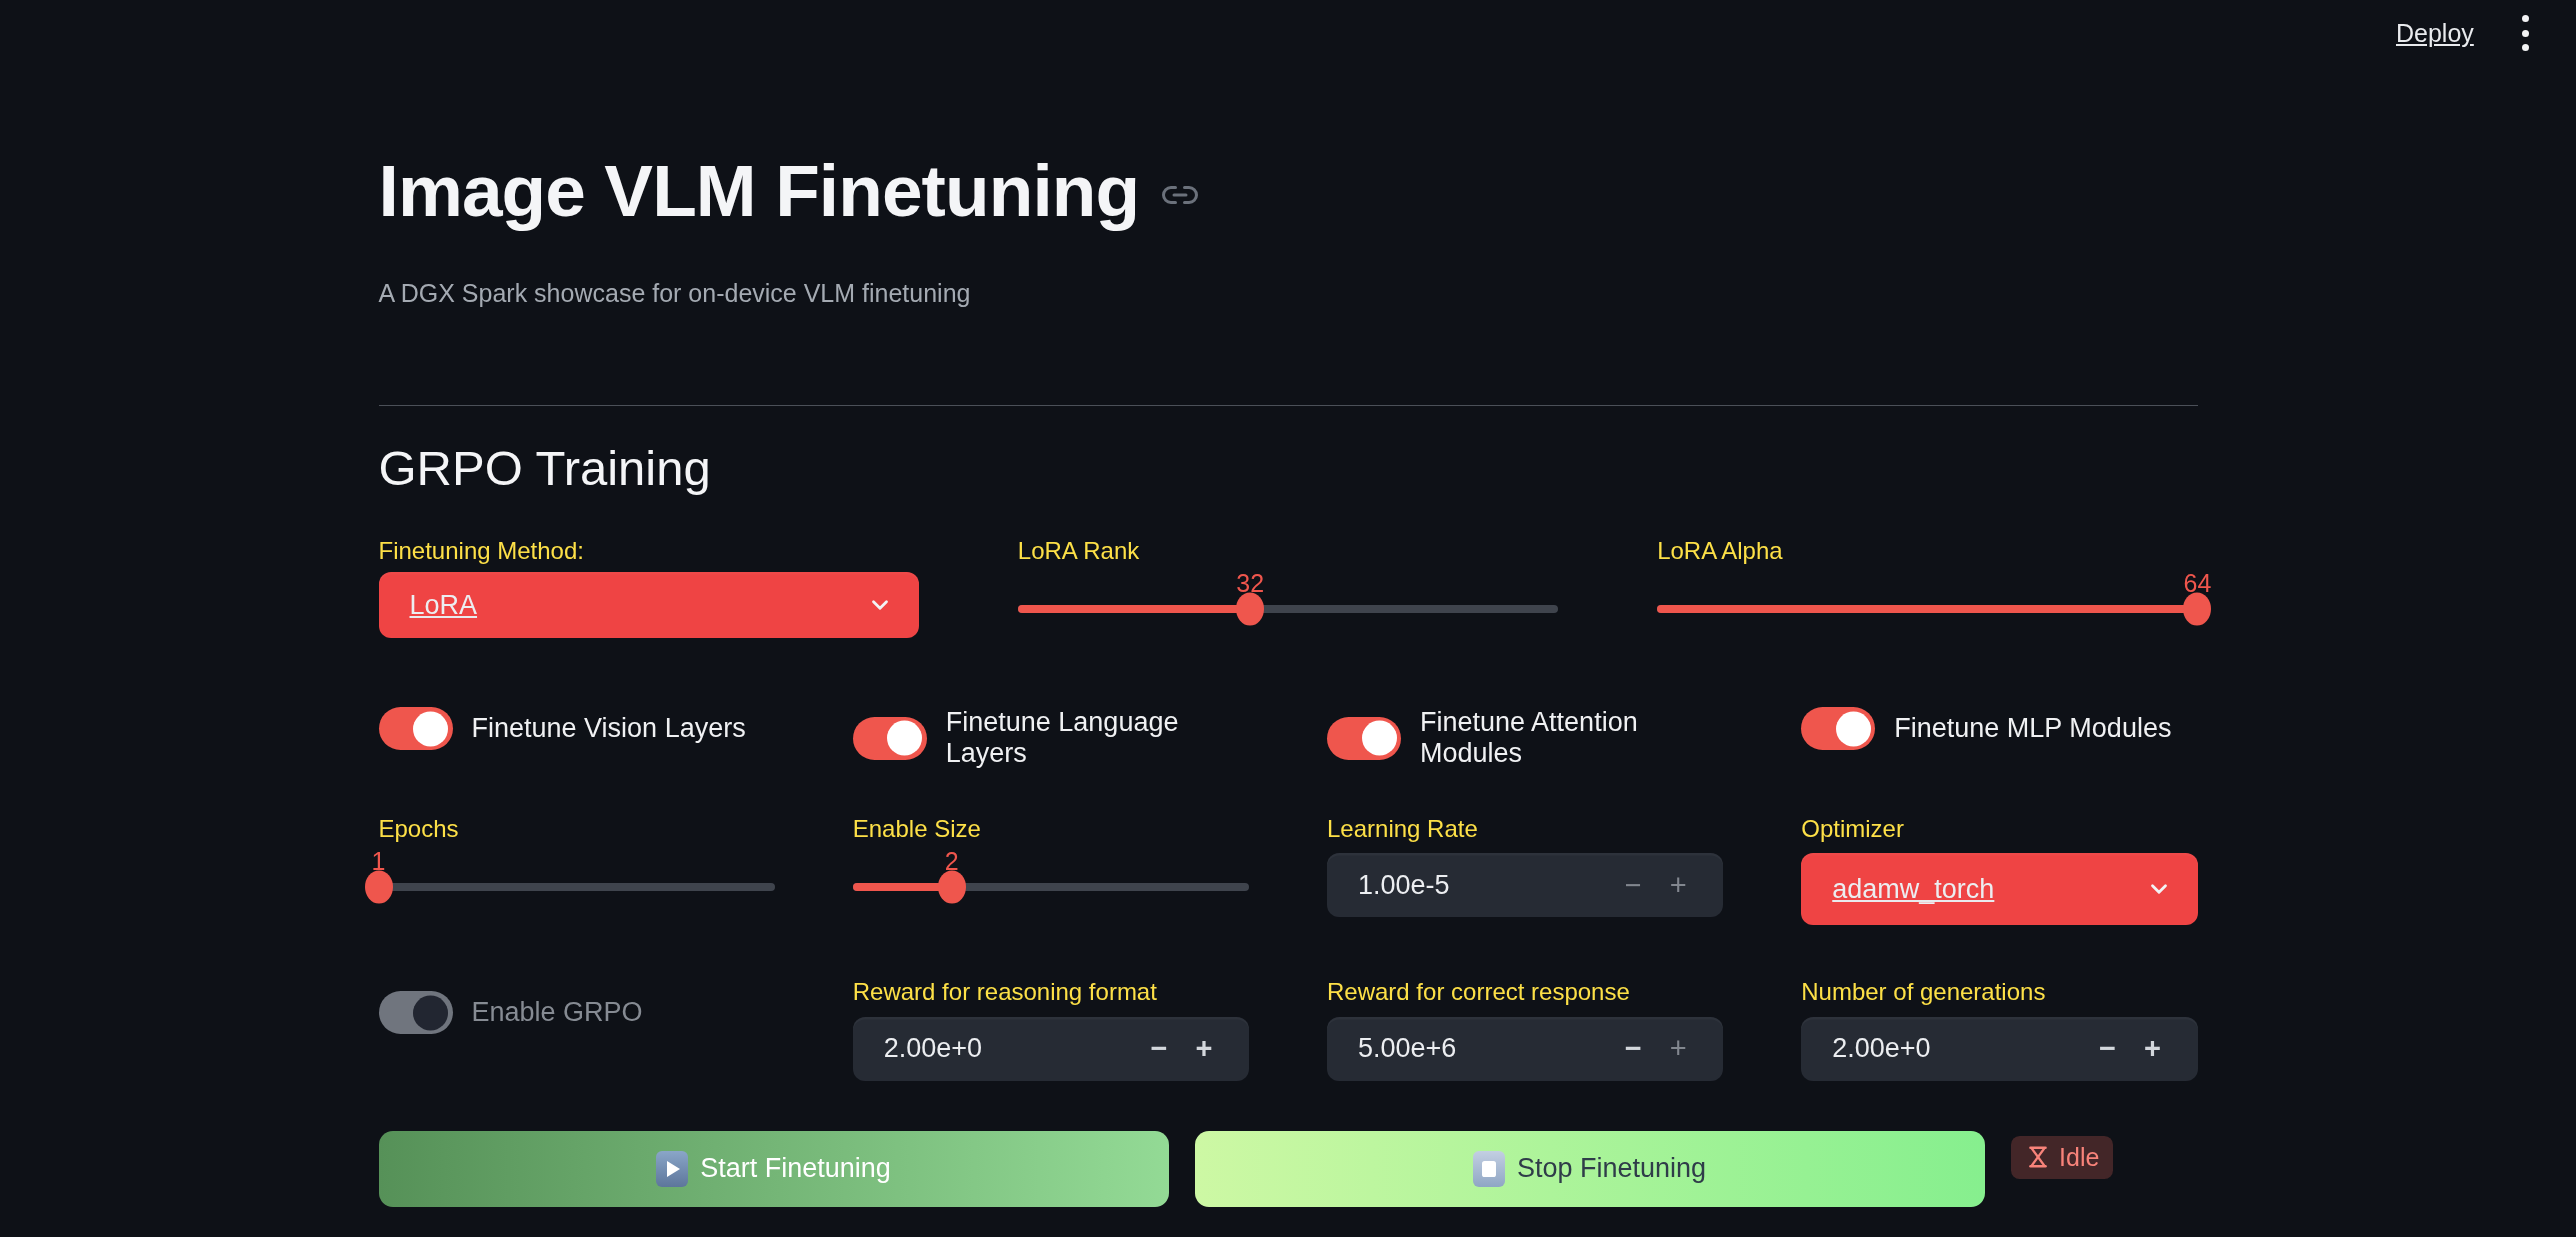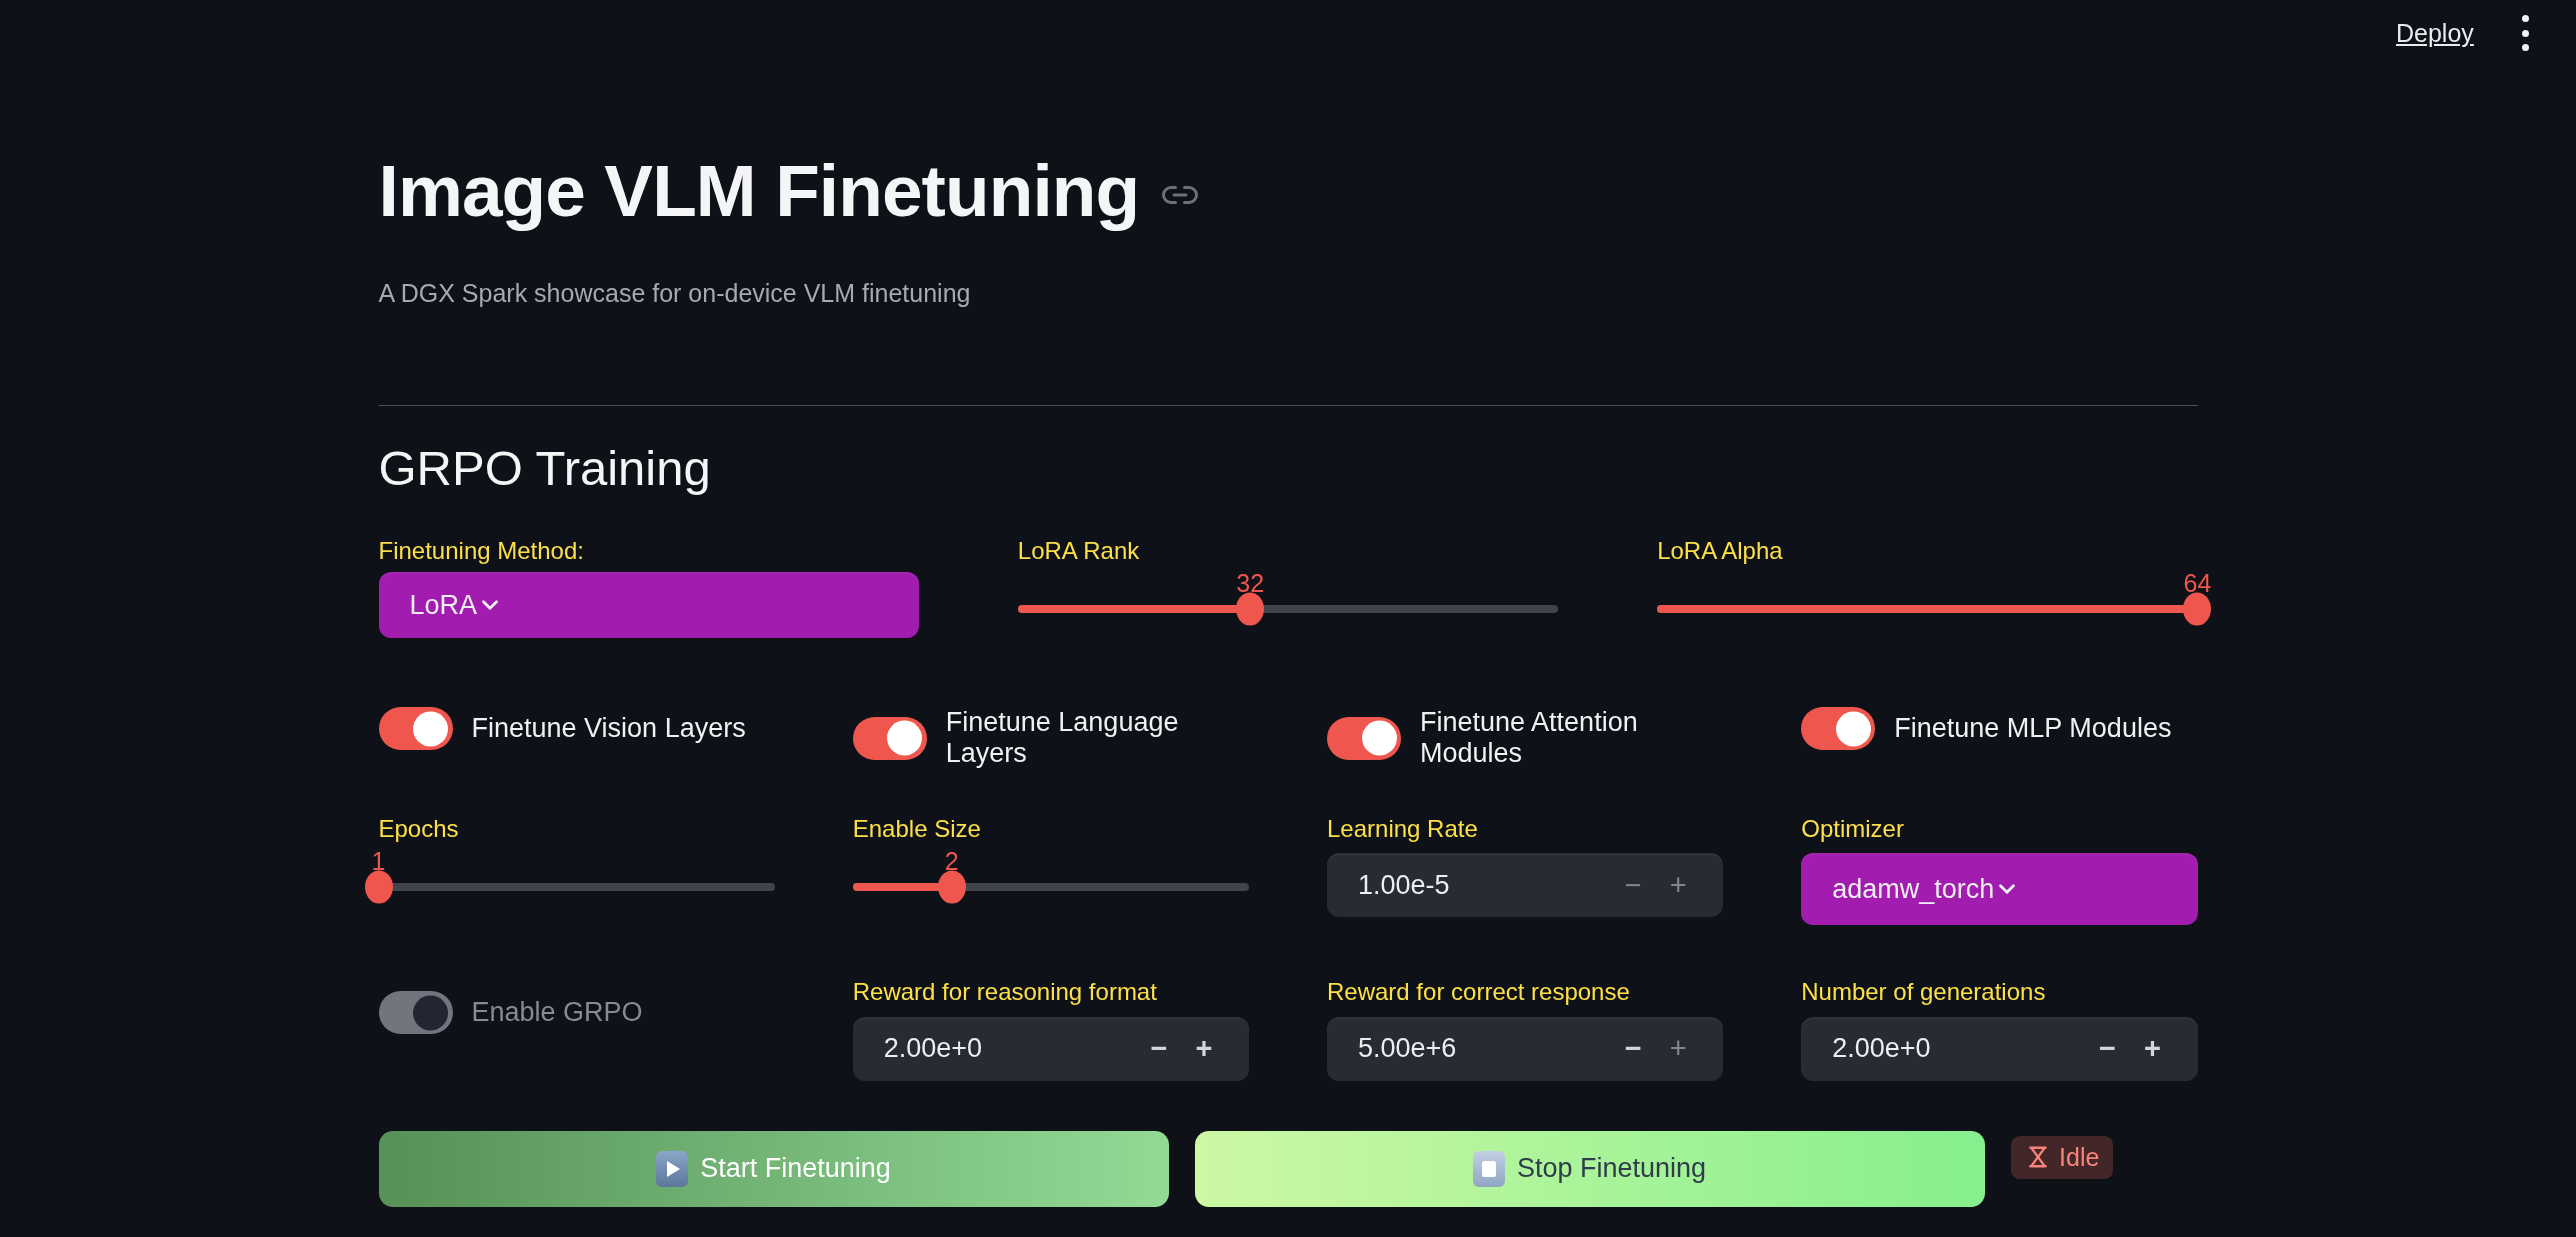--- a/index.html
+++ b/index.html
@@ -36,24 +36,25 @@
   .row3 { display:grid; grid-template-columns:repeat(3,1fr); column-gap:99px; margin-top:40px; align-items:start; }
   .row4 { display:grid; grid-template-columns:repeat(4,1fr); column-gap:78px; align-items:start; }
   .toggles-row { margin-top:69px; }
   .params-row { margin-top:45px; }
   .grpo-row { margin-top:52px; }
 
   .ctl-label { font-size:24px; color:#fde047; line-height:29px; }
 
   
   .selectbox {
-    margin-top:7px; height:66px; background:#a21caf; border-radius:12px;
-    display:flex; align-items:center; 
+    margin-top:7px; height:66px; background:#ef4444; border-radius:12px;
+    display:flex; align-items:center; justify-content:space-between;
     padding:0 26px 0 31px; cursor:pointer;
     box-shadow:inset 0 2.6px 0 rgba(255,255,255,.03);
+    text-decoration:underline;
   }
   .selectbox .selval { font-size:27px; color:#eceef1; }
 
   
   .slider-value-row { position:relative; height:36px; }
   .slider-value {
     position:absolute; left:var(--p,0%); transform:translateX(-50%);
     font-size:25px; color:#ef564d; top:4px; white-space:nowrap;
   }
   .slider-track {

